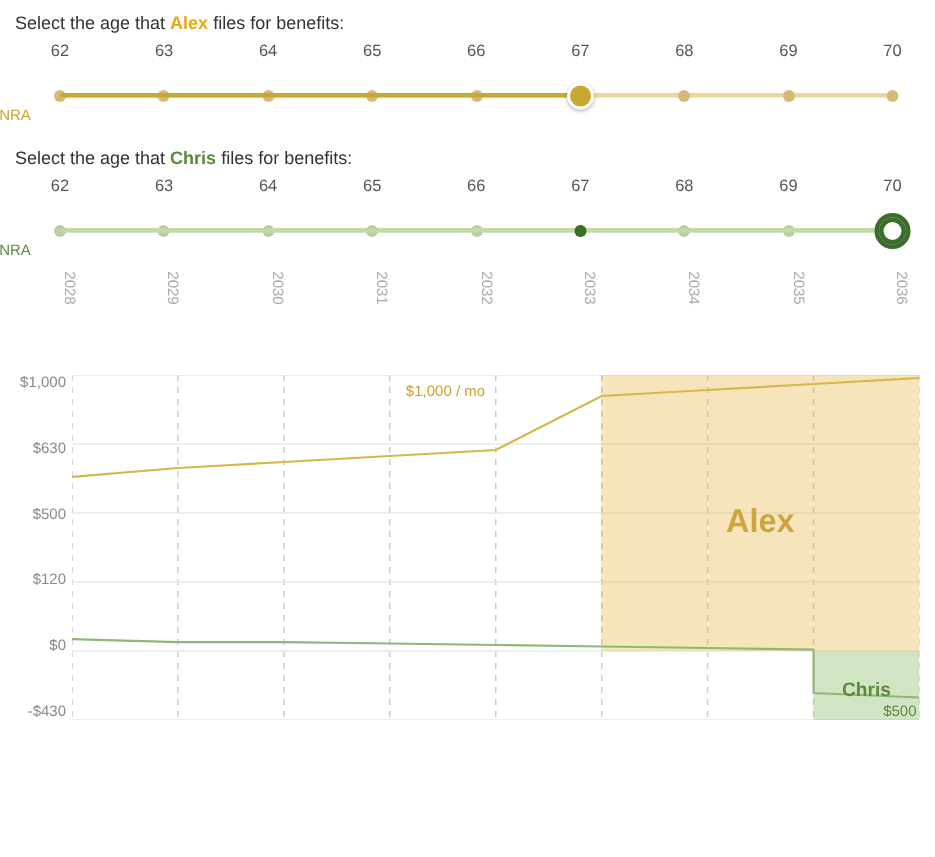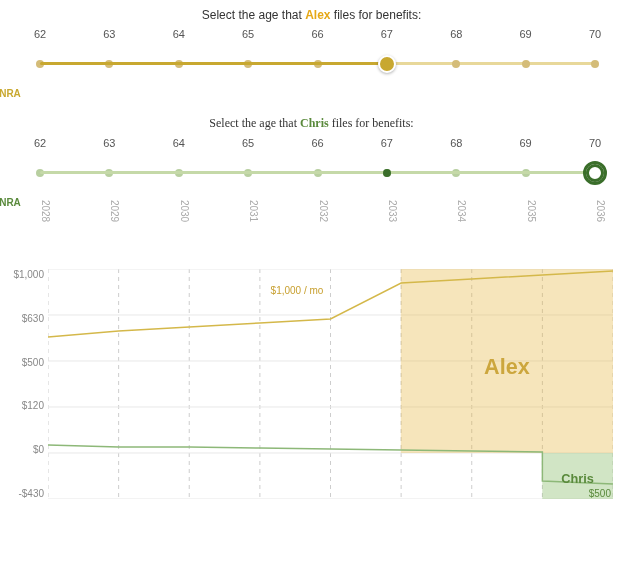--- a/index.html
+++ b/index.html
@@ -15,21 +15,20 @@
     .container {
       width: 623px;
       height: 571px;
       position: relative;
       padding: 8px 10px 0 10px;
     }
     .instruction {
       font-size: 12px;
       margin-bottom: 6px;
       color: #333;
-      text-align: center;
     }
     .instruction span.name-alex { color: #e6a817; font-weight: bold; }
     .instruction span.name-chris { color: #5a8a3c; font-weight: bold; }
 
     .slider-row {
       position: relative;
       height: 44px;
       margin-bottom: 4px;
     }
     .slider-track {
@@ -82,22 +81,22 @@
     .slider-thumb-green {
       background: #3a6e2a;
       border: 3px solid #3a6e2a;
       background: #fff;
       outline: 3px solid #3a6e2a;
     }
     .nra-label {
       position: absolute;
       font-size: 10px;
       color: #c8a830;
-      font-weight: bold;
-      top: 44px;
+      font-weight: normal;
+      top: 28px;
       transform: translateX(-50%);
     }
     .nra-label-green {
       color: #5a8a3c;
     }
     .age-labels {
       position: relative;
       height: 16px;
       margin-bottom: 2px;
       padding-left: 30px;
@@ -146,21 +145,21 @@
       <div class="slider-dot" style="left:100%"></div>
 
       <div class="slider-track-active" style="width:62.5%"></div>
 
       <div class="slider-thumb" style="left:62.5%"></div>
     </div>
 
     <div class="nra-label" style="left:calc(30px + 62.5% * (100% - 48px)/100)">NRA</div>
   </div>
 
-  <div class="instruction" style="margin-top:22px;font-family:Liberation Serif, serif;">
+  <div class="instruction" style="margin-top:4px;">
     <span>Select the age that </span><span class="name-chris">Chris</span><span> files for benefits:</span>
   </div>
 
   <div class="age-labels" style="margin-bottom:0;">
     <span class="age-label" style="left:calc(30px + 0 * (100% - 48px)/8)">62</span>
     <span class="age-label" style="left:calc(30px + 1 * (100% - 48px)/8)">63</span>
     <span class="age-label" style="left:calc(30px + 2 * (100% - 48px)/8)">64</span>
     <span class="age-label" style="left:calc(30px + 3 * (100% - 48px)/8)">65</span>
     <span class="age-label" style="left:calc(30px + 4 * (100% - 48px)/8)">66</span>
     <span class="age-label" style="left:calc(30px + 5 * (100% - 48px)/8)">67</span>
@@ -241,17 +240,17 @@
 
       <polyline points="0,68 71.875,62 143.75,58 215.625,54 287.5,50 359.375,14 431.25,10 503.125,6 575,2" fill="none" stroke="#d4b84a" stroke-width="1.5"></polyline>
 
       <polyline points="0,176 71.875,178 143.75,178 215.625,179 287.5,180 359.375,181 431.25,182 503.125,183 503.125,212 575,215" fill="none" stroke="#8db878" stroke-width="1.5"></polyline>
 
       <text x="467" y="105" text-anchor="middle" font-size="22" font-weight="bold" fill="#c8a030" opacity="0.9">Alex</text>
 
       <text x="539" y="214" text-anchor="middle" font-size="13" font-weight="bold" fill="#5a8a3c">Chris</text>
     </svg>
 
-    <div style="position:absolute;left:calc(38px + 359px * (575 - 0) / 575 * 0.62);top:16px;font-size:10px;color:#c8a030;white-space:nowrap;">$1,000 / mo</div>
+    <div style="position:absolute;left:calc(38px + 359px * (575 - 0) / 575 * 0.62);top:6px;font-size:10px;color:#c8a030;white-space:nowrap;">$1,000 / mo</div>
 
     <div style="position:absolute;right:2px;bottom:0px;font-size:10px;color:#5a8a3c;white-space:nowrap;">$500</div>
   </div>
 </div>
 
 </body></html>

